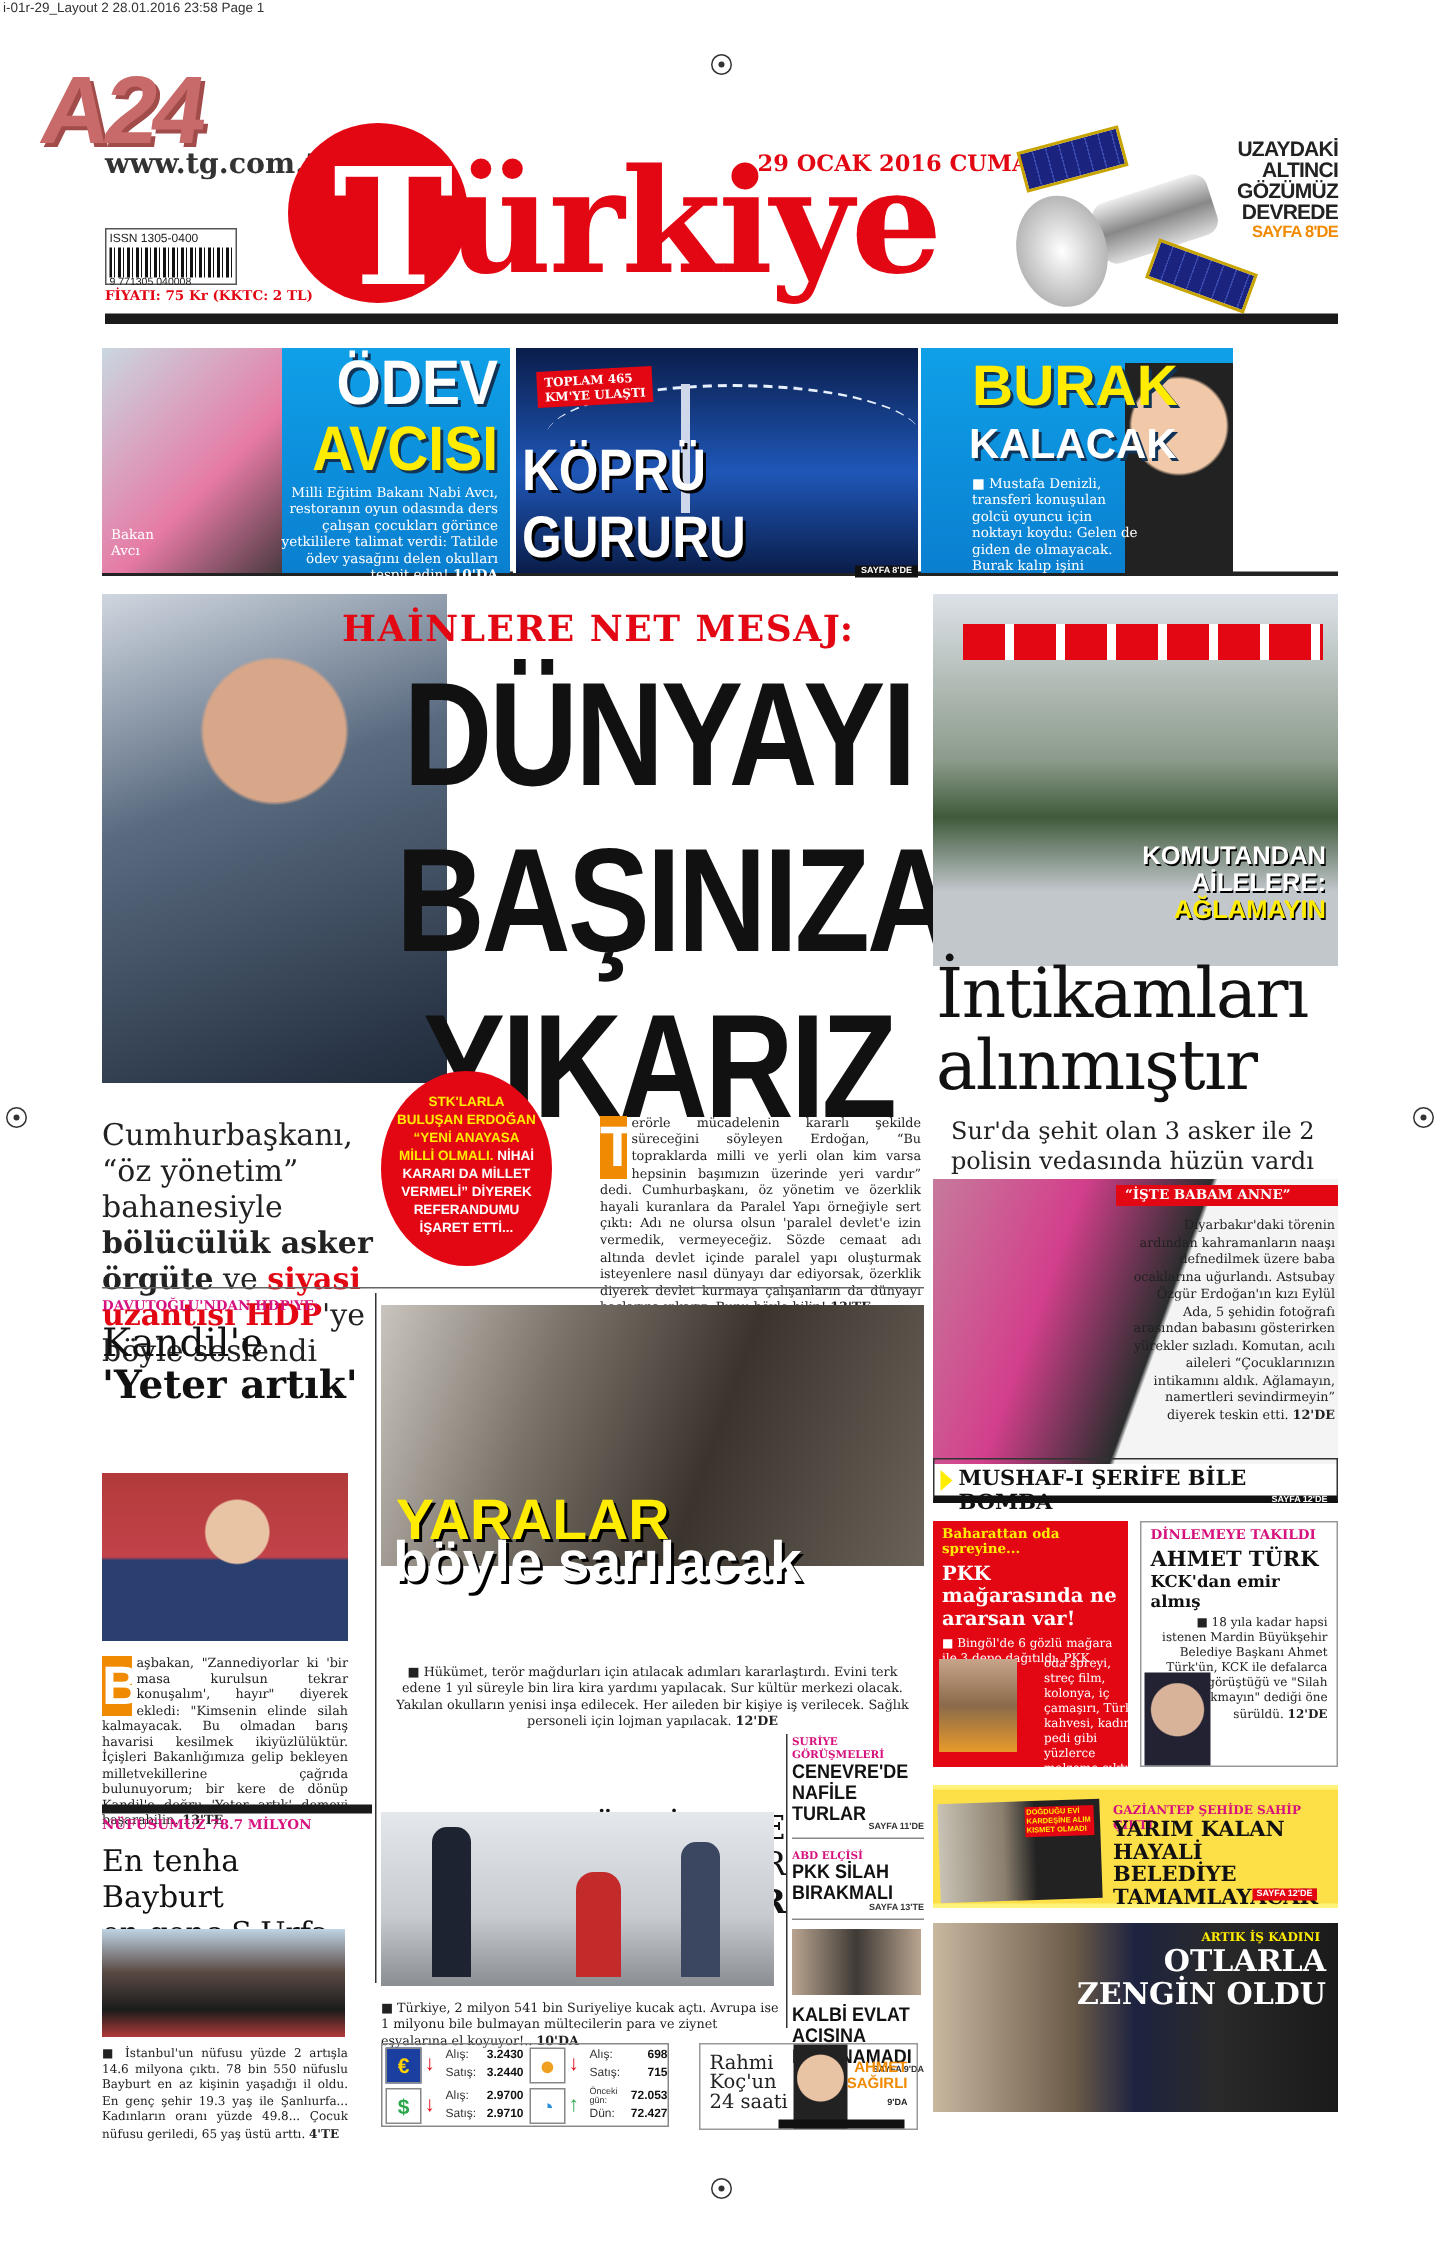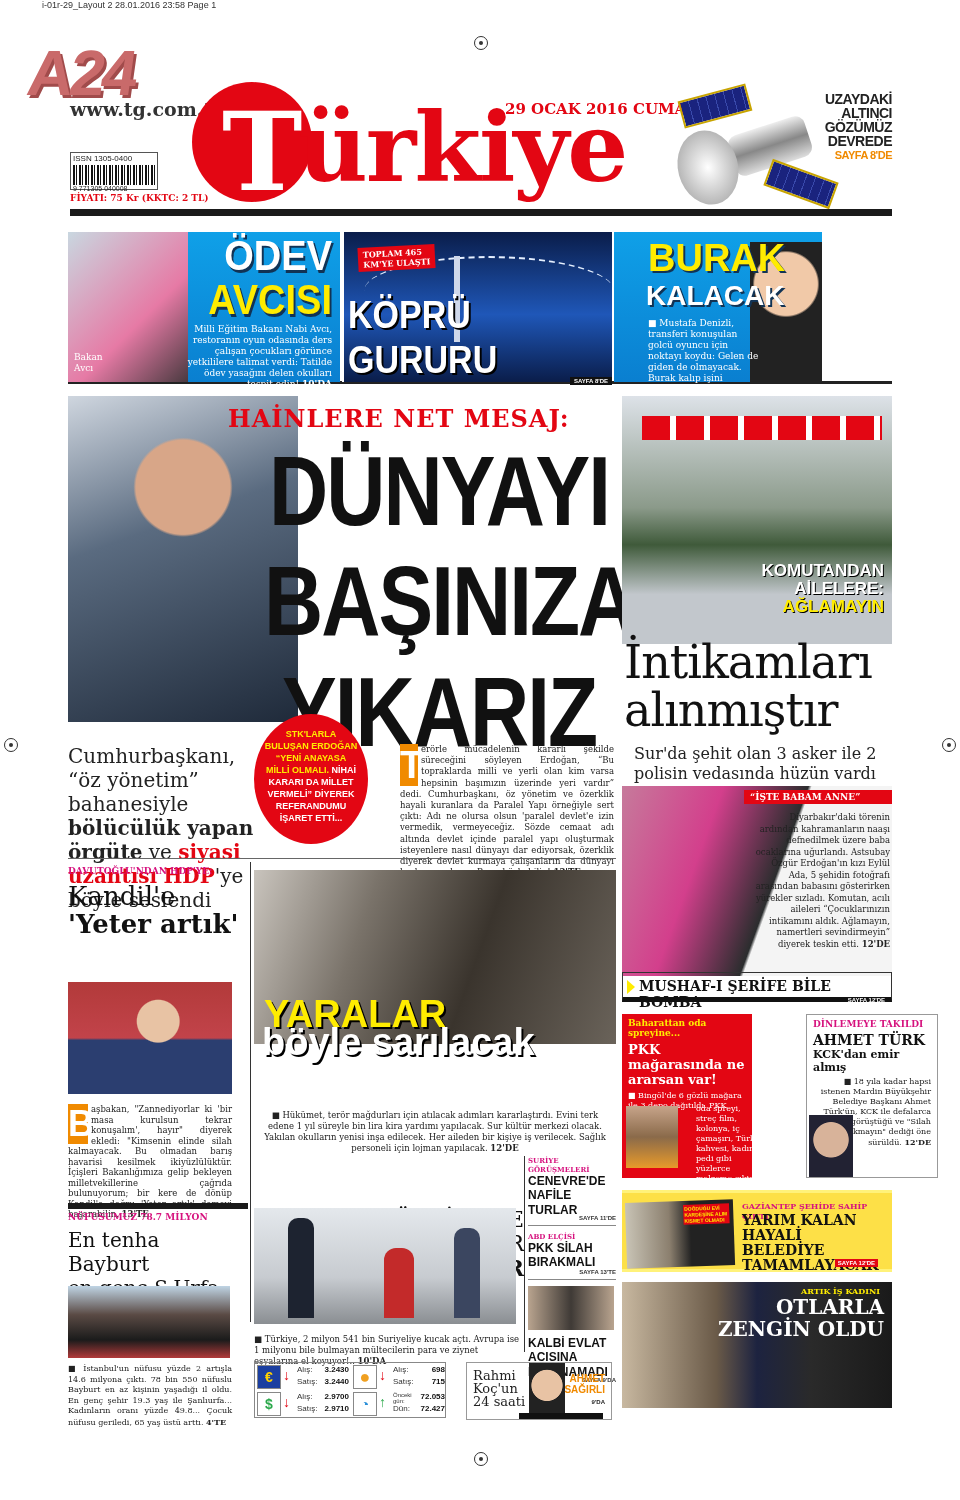--- a/index.html
+++ b/index.html
@@ -1,18 +1,18 @@
 <!DOCTYPE html>
 <html><head>
 <meta charset="utf-8">
 <style>
   * { box-sizing: border-box; margin: 0; padding: 0; }
   body { width: 960px; height: 1500px; background: #fff; position: relative; overflow: hidden; font-family: "DejaVu Serif", serif; color: #222; }
   .abs { position: absolute; }
-  .slug { left: 2px; top: 0; font: 9px "Liberation Sans", sans-serif; color: #333; margin-left: 40px; }
+  .slug { left: 2px; top: 0; font: 9px "Liberation Sans", sans-serif; color: #333; }
   .reg { width: 14px; height: 14px; border: 1px solid #333; border-radius: 50%; }
   .reg::after { content: ""; position: absolute; left: 4px; top: 4px; width: 4px; height: 4px; background: #333; border-radius: 50%; }
   .a24 { left: 28px; top: 36px; font: 900 64px "Liberation Sans", sans-serif; color: #c96a6a; letter-spacing: -4px; transform: skewX(-8deg); text-shadow: 3px 3px 0 #a14b4b; }
   .url { left: 70px; top: 98px; font: bold 19px "DejaVu Serif", serif; color: #333; }
   .issn { left: 70px; top: 152px; width: 88px; height: 38px; border: 1px solid #555; font: 8px "Liberation Sans", sans-serif; padding: 1px 2px; }
   .bars { height: 20px; margin-top: 2px; background: repeating-linear-gradient(90deg,#111 0 2px,#fff 2px 3px,#111 3px 4px,#fff 4px 6px); }
   .price { left: 70px; top: 193px; font: bold 9px "DejaVu Serif", serif; color: #e30613; }
   .logo-circle { left: 192px; top: 82px; width: 120px; height: 120px; border-radius: 50%; background: #e30613; }
   .logo-T { left: 222px; top: 98px; font: bold 108px "DejaVu Serif", serif; color: #fff; line-height: 1; }
   .logo-rest { left: 298px; top: 100px; font: bold 96px "DejaVu Serif", serif; color: #e30613; line-height: 1; letter-spacing: -2px; }
@@ -113,21 +113,21 @@
   .rahmi .a { position: absolute; right: 6px; top: 10px; text-align: right; font: bold 10px "Liberation Sans", sans-serif; line-height: 11px; color: #f08a00; }
   .rahmi .p { position: absolute; right: 6px; top: 36px; font: bold 6px "Liberation Sans", sans-serif; }
   .rahmi .bar { position: absolute; right: 8px; bottom: 0; width: 84px; height: 6px; background: #111; }
 
   .pkk { left: 622px; top: 1014px; width: 130px; height: 164px; background: #e30613; padding: 4px 6px; color: #fff; }
   .pkk .k { font: bold 9px "DejaVu Serif", serif; color: #ffec00; }
   .pkk h3 { font: bold 13px "DejaVu Serif", serif; line-height: 15px; margin-top: 4px; }
   .pkk p { font: 8px "DejaVu Serif", serif; line-height: 10px; margin-top: 4px; }
   .pkk .ph { position: absolute; left: 4px; top: 92px; width: 52px; height: 62px; background: linear-gradient(#c7a48a,#8a6a4a 50%,#e89a2a); }
   .pkk .rt { position: absolute; left: 74px; top: 90px; width: 64px; font: 8px "DejaVu Serif", serif; line-height: 10px; }
-  .ahmet { left: 760px; top: 1014px; width: 132px; height: 164px; border: 1px solid #999; padding: 4px 6px; margin-left: 46px; }
+  .ahmet { left: 760px; top: 1014px; width: 132px; height: 164px; border: 1px solid #999; padding: 4px 6px; }
   .ahmet .k { font: bold 9px "DejaVu Serif", serif; color: #d6127e; }
   .ahmet h3 { font: bold 14px "DejaVu Serif", serif; line-height: 16px; margin-top: 3px; color: #111; }
   .ahmet h4 { font: bold 11px "DejaVu Serif", serif; line-height: 13px; color: #111; }
   .ahmet p { font: 8px "DejaVu Serif", serif; line-height: 10px; margin-top: 3px; text-align: right; }
   .ahmet .ph { position: absolute; left: 2px; top: 100px; width: 44px; height: 62px; background: radial-gradient(circle at 50% 40%,#d8b39a 40%,#223 42%); }
 
   .gazi { left: 622px; top: 1190px; width: 270px; height: 82px; background: #fde047; border-top: 3px solid #fff27a; border-bottom: 3px solid #fff27a; }
   .gazi .ph { position: absolute; left: 4px; top: 8px; width: 108px; height: 66px; background: linear-gradient(90deg,#c8c3b5,#8b7f6e 40%,#222 60%); transform: rotate(-2deg); }
   .gazi .ph .t { position: absolute; left: 58px; top: 4px; width: 46px; background: #e30613; color: #ffec00; font: bold 5px "Liberation Sans", sans-serif; padding: 1px; line-height: 6px; }
   .gazi .k { position: absolute; left: 120px; top: 8px; font: bold 8px "DejaVu Serif", serif; color: #d6127e; }
@@ -205,21 +205,21 @@
   </div>
 </div>
 
 <div class="abs hero-photo" style="left:68px;top:396px"></div>
 <div class="abs hero-sub" style="left:228px;top:404px">HAİNLERE NET MESAJ:</div>
 <div class="abs hero-h1" style="left:264px;top:436px">
   <div>DÜNYAYI</div>
   <div>BAŞINIZA</div>
   <div>YIKARIZ</div>
 </div>
-<div class="abs hero-lead"><span>Cumhurbaşkanı, “öz yönetim” bahanesiyle </span><b>bölücülük yapan örgüte</b><span> ve </span><span class="red">siyasi uzantısı</span> <span class="red">HDP</span><span>'ye böyle seslendi</span></div>
+<div class="abs hero-lead"><span>Cumhurbaşkanı, “öz yönetim” bahanesiyle </span><b>bölücülük asker örgüte</b><span> ve </span><span class="red">siyasi uzantısı</span> <span class="red">HDP</span><span>'ye böyle seslendi</span></div>
 <div class="abs bubble"><span>STK'LARLA BULUŞAN ERDOĞAN “YENİ ANAYASA MİLLİ OLMALI.</span> <span class="w">NİHAİ KARARI DA MİLLET VERMELİ” DİYEREK REFERANDUMU İŞARET ETTİ...</span></div>
 <div class="abs hero-body"><span class="dropcap">T</span><span>erörle mücadelenin kararlı şekilde süreceğini söyleyen Erdoğan, “Bu topraklarda milli ve yerli olan kim varsa hepsinin başımızın üzerinde yeri vardır” dedi. Cumhurbaşkanı, öz yönetim ve özerklik hayali kuranlara da Paralel Yapı örneğiyle sert çıktı: Adı ne olursa olsun 'paralel devlet'e izin vermedik, vermeyeceğiz. Sözde cemaat adı altında devlet içinde paralel yapı oluşturmak isteyenlere nasıl dünyayı dar ediyorsak, özerklik diyerek devlet kurmaya çalışanların da dünyayı başlarına yıkarız. Bunu böyle bilin!</span> <b>13'TE</b></div>
 <div class="abs vrule" style="left:250px;top:862px;width:1px;height:460px"></div>
 <div class="abs" style="left:68px;top:858px;width:548px;height:1px;background:#666"></div>
 
 <div class="abs sehit">
   <div class="ribbon"></div>
   <div class="kom"><div>KOMUTANDAN</div><div>AİLELERE:</div><span>AĞLAMAYIN</span></div>
 </div>
 <div class="abs intik">

